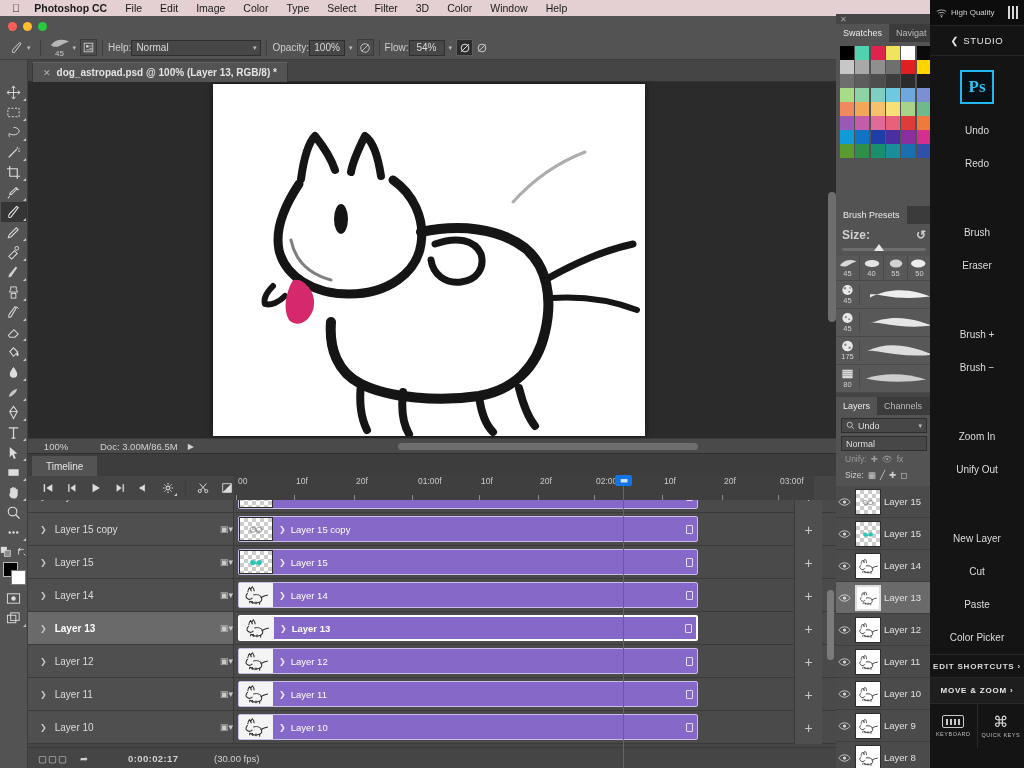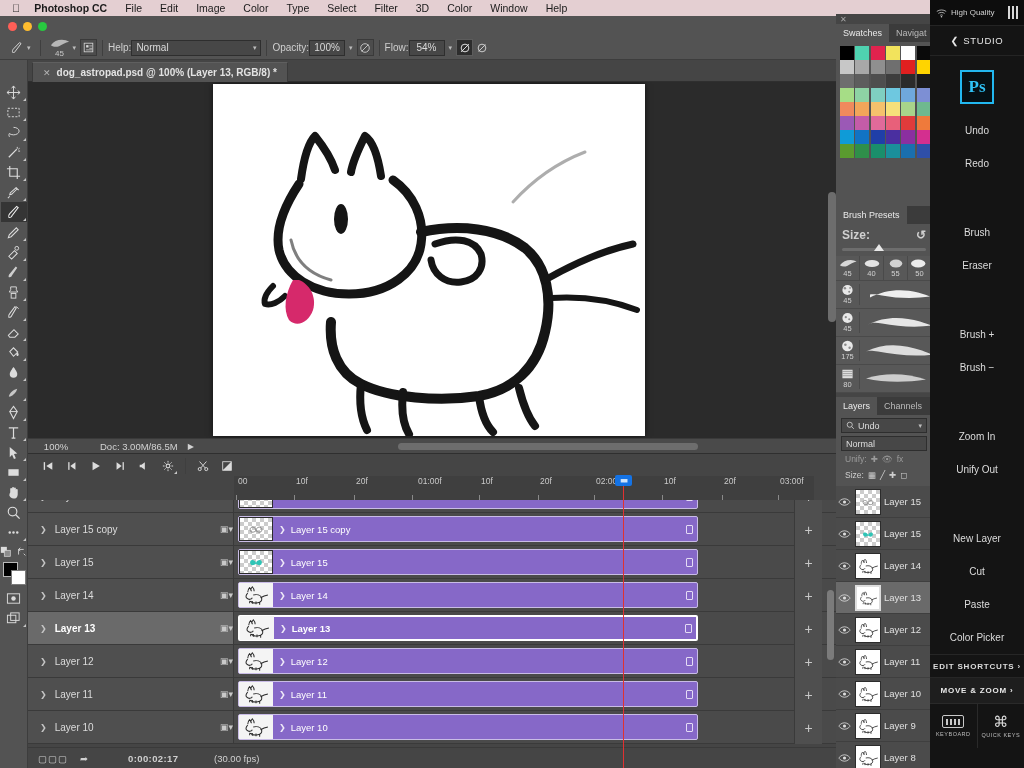--- a/index.html
+++ b/index.html
@@ -555,20 +555,23 @@
   </div>
 
   <div class="statusbar">
     <span class="zoom">100%</span>
     <span class="docsz">Doc: 3.00M/86.5M</span>
     <span class="arr">▶</span>
     <span class="hscroll"></span>
   </div>
 
   <div class="timeline">
+    <div class="tl-tabstrip">
+      <div class="tl-tab">Timeline</div>
+    </div>
     <div class="tl-toolrow">
       <div class="tbtn">
           <svg viewBox="0 0 14 14">
             <rect x="2" y="2.5" width="1.6" height="9" fill="#dcdcdc"></rect>
             <path d="M12 2.5v9L5 7z" fill="#dcdcdc"></path>
           </svg>
         </div>
       <div class="tbtn">
           <svg viewBox="0 0 14 14">
             <path d="M11 2.5v9L5 7z" fill="#dcdcdc"></path>

